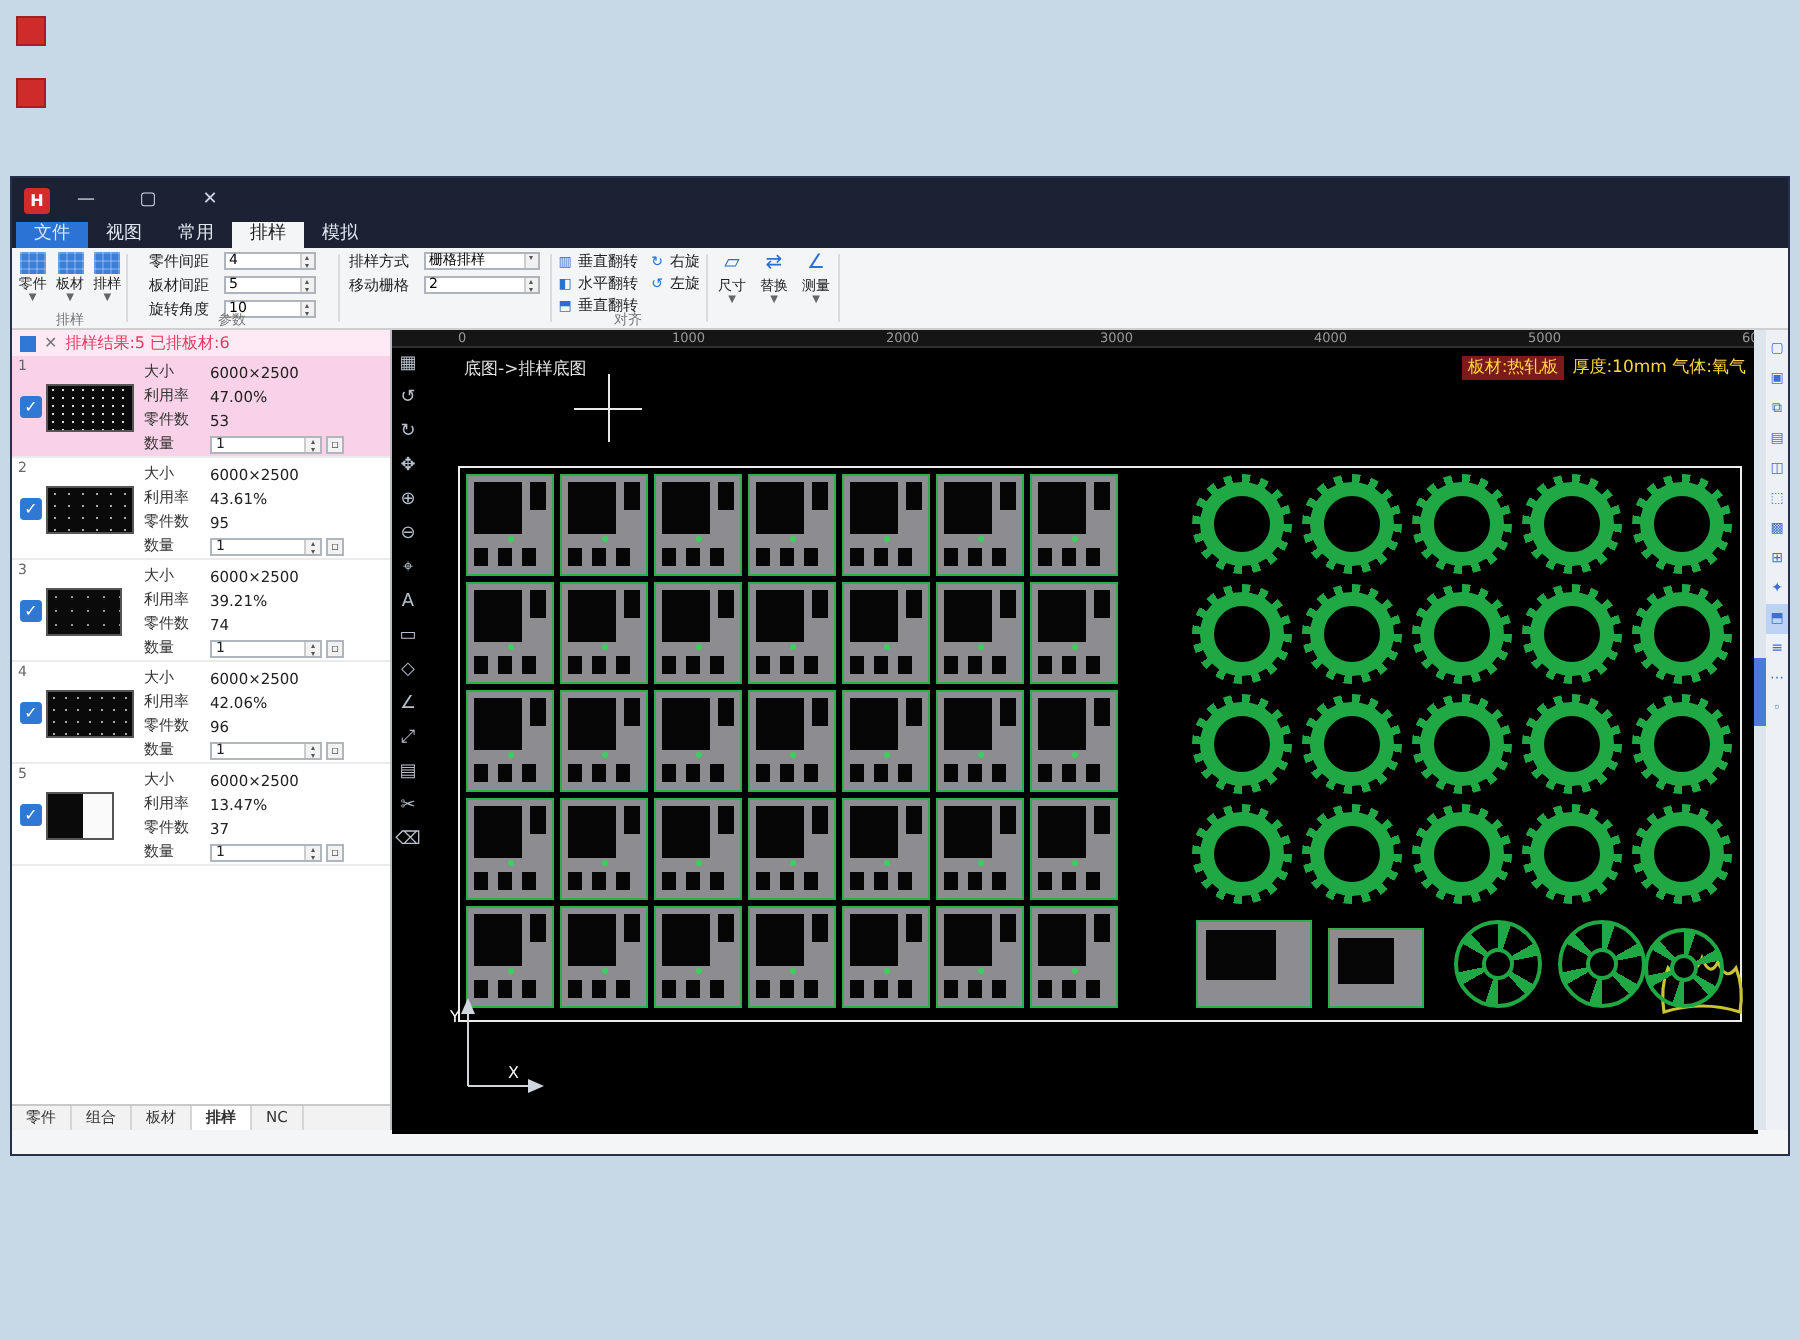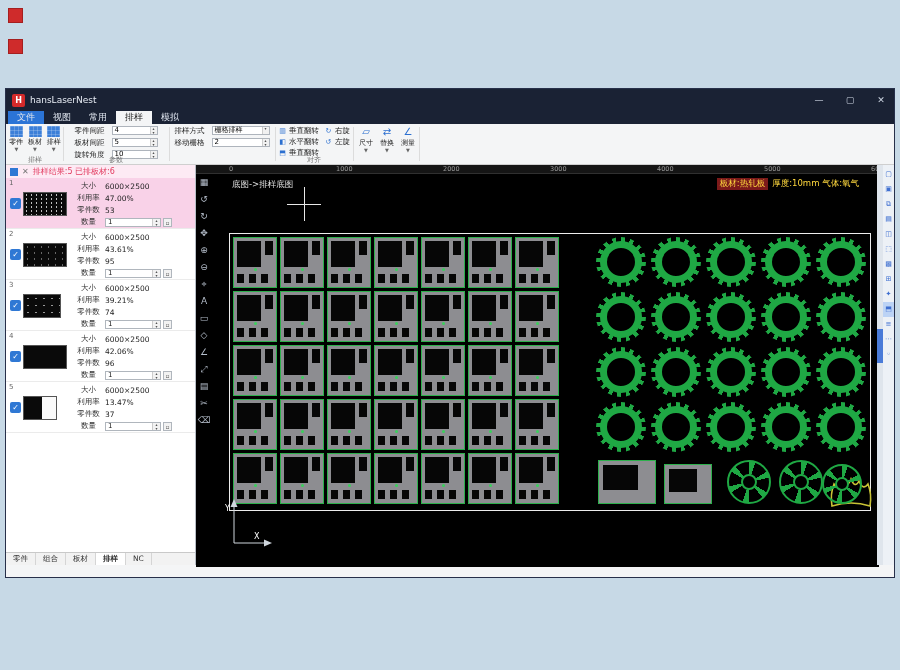--- a/index.html
+++ b/index.html
@@ -47,35 +47,35 @@
   .idx{position:absolute;left:3px;top:1px;font-size:7px;color:#666;}
   .chk{position:absolute;left:4px;top:20px;width:11px;height:11px;background:#2f78d4;border-radius:2px;color:#fff;font-size:8px;line-height:11px;text-align:center;}
   .thumb{position:absolute;left:17px;top:14px;width:44px;height:24px;border:1px solid #555;background:#0a0a0a;}
   .thumb1{background-image:radial-gradient(#d8d8d8 .6px,transparent .8px);background-size:5px 4px;}
   .thumb2{background-image:radial-gradient(#aaa .5px,transparent .7px);background-size:7px 6px;}
   .thumb3{width:38px;background-image:radial-gradient(#999 .5px,transparent .7px);background-size:8px 7px;}
   .thumb4{background-image:radial-gradient(#aaa .5px,transparent .7px);background-size:6px 6px;}
   .thumb5{width:34px;background:linear-gradient(90deg,#0a0a0a 0 55%,#fafafa 55%);}
   .frows{position:absolute;left:66px;top:2px;right:2px;}
   .frow{display:flex;height:12px;align-items:center;font-size:7.5px;color:#222;white-space:nowrap;}
-  .flabel{width:33px;color:#333;text-align:center;}
+  .flabel{width:33px;color:#333;}
   .qbox{position:relative;width:56px;height:9px;border:1px solid #b0b6bd;background:#fff;font-size:7px;line-height:7px;padding:0 9px 0 2px;}
   .qspin{position:absolute;right:0;top:0;bottom:0;width:8px;border-left:1px solid #ccc;font-size:4px;line-height:4px;text-align:center;white-space:pre;color:#555;background:#f2f2f2;}
   .qbtn{width:9px;height:9px;border:1px solid #b0b6bd;background:#f2f2f2;font-size:6px;line-height:7px;text-align:center;margin-left:2px;color:#555;}
   .ptabs{position:absolute;bottom:0;left:0;right:0;height:13px;background:#f2f2f2;border-top:1px solid #c9c9c9;display:flex;}
   .ptab{font-size:7.5px;line-height:12px;padding:0 7px;border-right:1px solid #d5d5d5;color:#333;white-space:nowrap;}
   .ptab.active{background:#fff;font-weight:bold;}
   
   .canvas{position:absolute;left:190px;top:76px;width:683px;height:402px;background:#000;overflow:hidden;}
   .ruler{position:absolute;left:0;top:0;right:0;height:9px;background:#151515;border-bottom:1px solid #303030;}
   .tick{position:absolute;top:0;font-size:6.5px;color:#9a9a9a;}
   .lstrip{position:absolute;left:0;top:9px;width:16px;bottom:0;display:flex;flex-direction:column;align-items:center;}
   .ltool{height:17px;width:16px;font-size:9px;line-height:17px;color:#b6bfcc;text-align:center;}
   .ov-left{position:absolute;left:36px;top:14px;font-size:8.5px;color:#e0e0e0;white-space:nowrap;}
-  .ov-right{position:absolute;right:20px;top:13px;font-size:8.5px;color:#ffd83d;display:flex;gap:4px;white-space:nowrap;}
+  .ov-right{position:absolute;right:6px;top:13px;font-size:8.5px;color:#ffd83d;display:flex;gap:4px;white-space:nowrap;}
   .ov-tag{background:#7c1a1a;padding:0 3px;}
   .sheet{position:absolute;left:33px;top:68px;width:642px;height:278px;border:1px solid #ededed;}
   .plate{position:absolute;width:44px;height:51px;background:#8d8d91;border:1px solid #2db04c;}
   .plate::before{content:"";position:absolute;left:3px;top:3px;width:24px;height:26px;background:#060606;}
   .plate::after{content:"";position:absolute;left:3px;bottom:4px;right:3px;height:9px;background:repeating-linear-gradient(90deg,#060606 0 7px,transparent 7px 12px);}
   .plate b{position:absolute;right:3px;top:3px;width:8px;height:14px;background:#060606;}
   .plate i{position:absolute;left:20px;bottom:16px;width:3px;height:3px;border-radius:50%;background:#3ad05c;}
   .gear{position:absolute;width:50px;height:50px;border-radius:50%;background:repeating-conic-gradient(#1fa844 0deg 10deg,transparent 10deg 22.5deg);}
   .gear::before{content:"";position:absolute;inset:4px;border-radius:50%;background:#000;border:7px solid #1fa844;}
   .imp{position:absolute;border-radius:50%;border:2px solid #1fa844;background:repeating-conic-gradient(#1fa844 0 18deg,transparent 18deg 60deg);}
@@ -98,21 +98,20 @@
 </head>
 <body>
 
 <div class="dicon" style="left:8px;top:8px;"></div>
 <div class="dicon" style="left:8px;top:39px;"></div>
 
 <div class="window">
 
   <div class="titlebar">
     <span class="logo">H</span>
-    <span class="title">hansLaserNest</span>
     <span class="win-btn">—</span>
     <span class="win-btn">▢</span>
     <span class="win-btn close">✕</span>
   </div>
 
   <div class="tabbar">
       <div class="tab accent">文件</div>
       <div class="tab">视图</div>
       <div class="tab">常用</div>
       <div class="tab active">排样</div>

